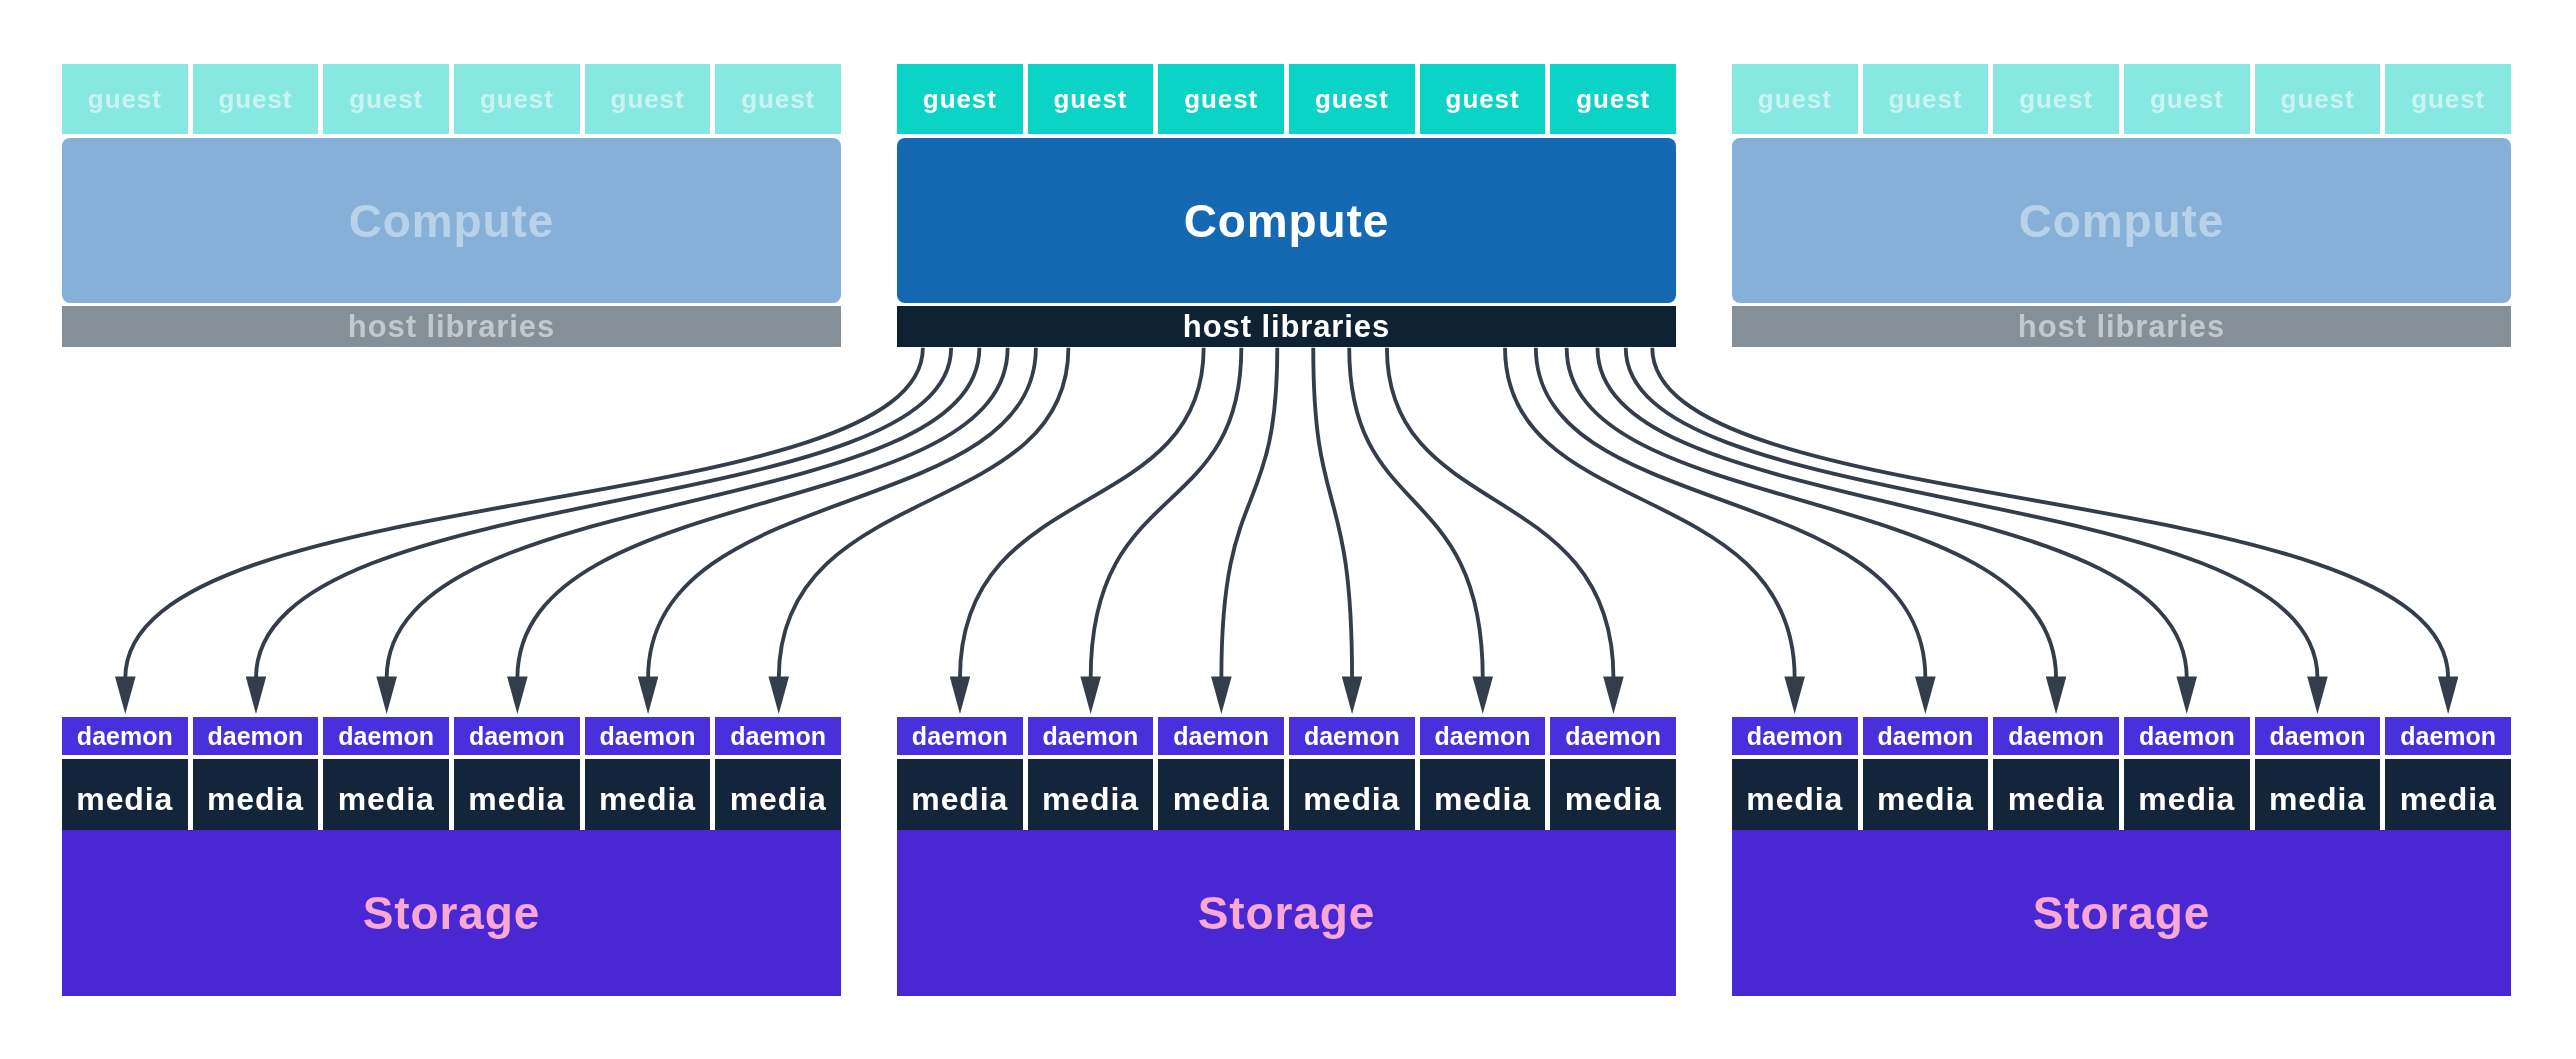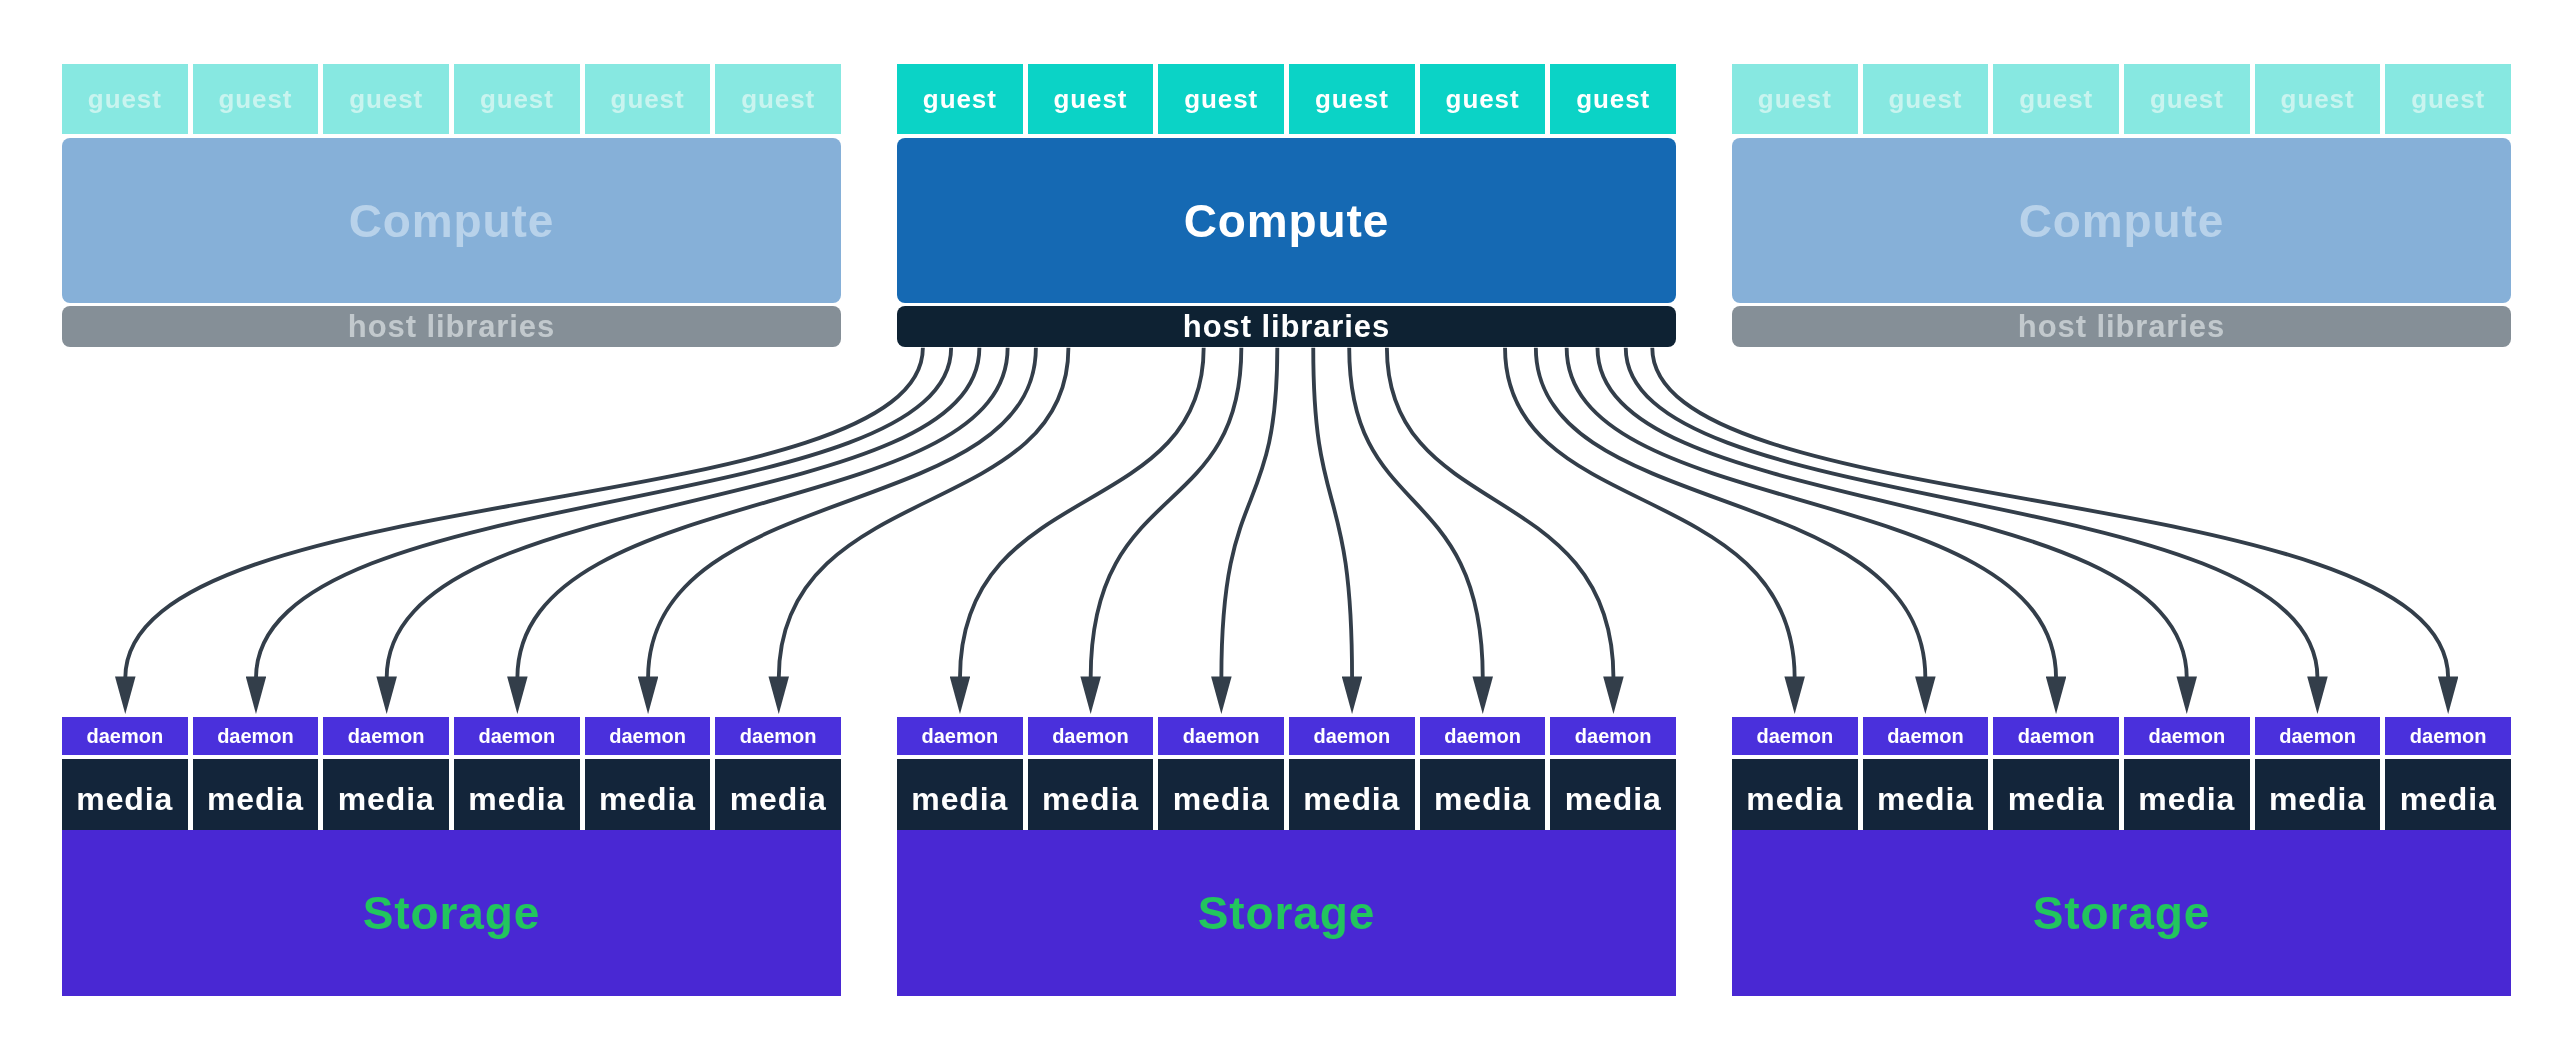--- a/index.html
+++ b/index.html
@@ -19,31 +19,31 @@
   .guest-cell{font-size:26px;letter-spacing:0.9px;}
   .col-active .guest-cell{background:#0bd3c6;color:#ffffff;}
   .col-inactive .guest-cell{background:#87e8e1;color:#c9f4ef;}
 
   .block{position:absolute;left:0;width:779px;display:flex;align-items:center;justify-content:center;font-weight:bold;}
 
   .compute-block{top:138px;height:165px;font-size:46px;letter-spacing:0.9px;border-radius:8px;}
   .col-active .compute-block{background:#1569b3;color:#ffffff;}
   .col-inactive .compute-block{background:#86b0d8;color:#b8d2ea;}
 
-  .host-block{top:306px;height:41px;font-size:31px;letter-spacing:0.9px;border-radius:8px;}
+  .host-block{top:306px;height:41px;font-size:31px;letter-spacing:0.9px;}
   .col-active .host-block{background:#0e2233;color:#ffffff;}
   .col-inactive .host-block{background:#858f97;color:#c2c9cd;}
 
   .daemon-row{top:717px;height:38px;}
-  .daemon-cell{background:#4a30dc;color:#ffffff;font-size:20px;}
+  .daemon-cell{background:#4a30dc;color:#ffffff;font-size:25px;}
 
   .media-row{top:759px;height:80px;}
   .media-cell{background:#13253a;color:#ffffff;font-size:32px;letter-spacing:0.9px;}
 
-  .storage-block{top:830px;height:166px;background:#4928d3;color:#22c55e;font-size:46px;letter-spacing:0.9px;}
+  .storage-block{top:830px;height:166px;background:#4928d3;color:#f9a8d4;font-size:46px;letter-spacing:0.9px;}
 
   .arrow-layer{position:absolute;left:0;top:0;z-index:1;pointer-events:none;}
 </style>
 </head>
 <body>
 
 <div class="canvas">
 
   <svg class="arrow-layer" width="2576" height="1060" viewBox="0 0 3009 1238" id="arrowSvg">
     <defs>

